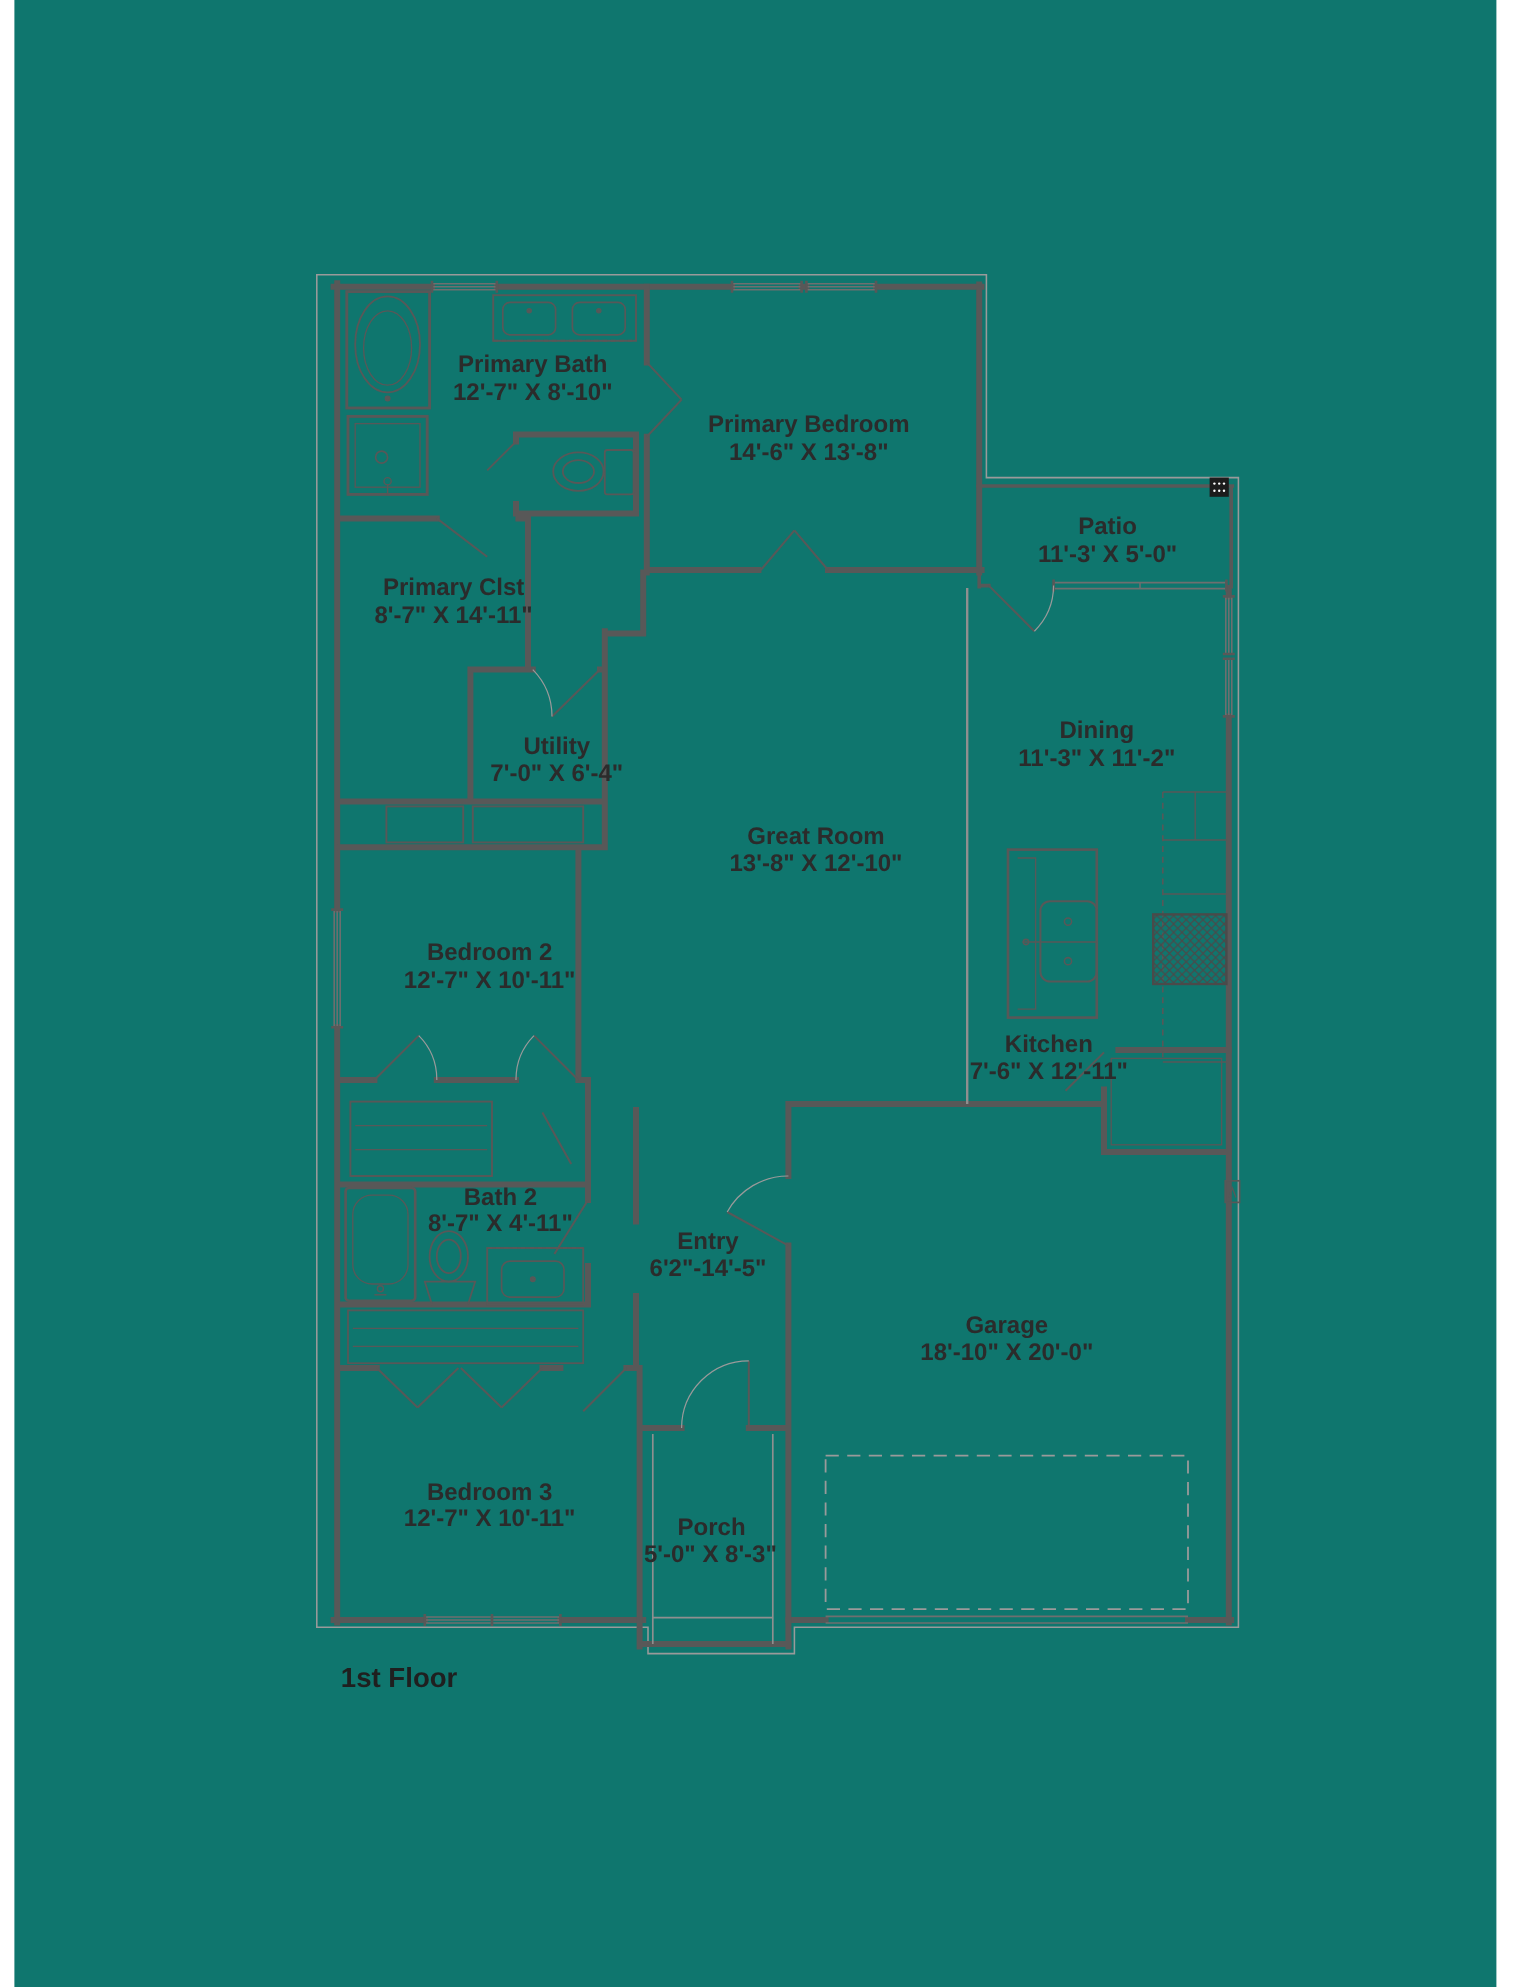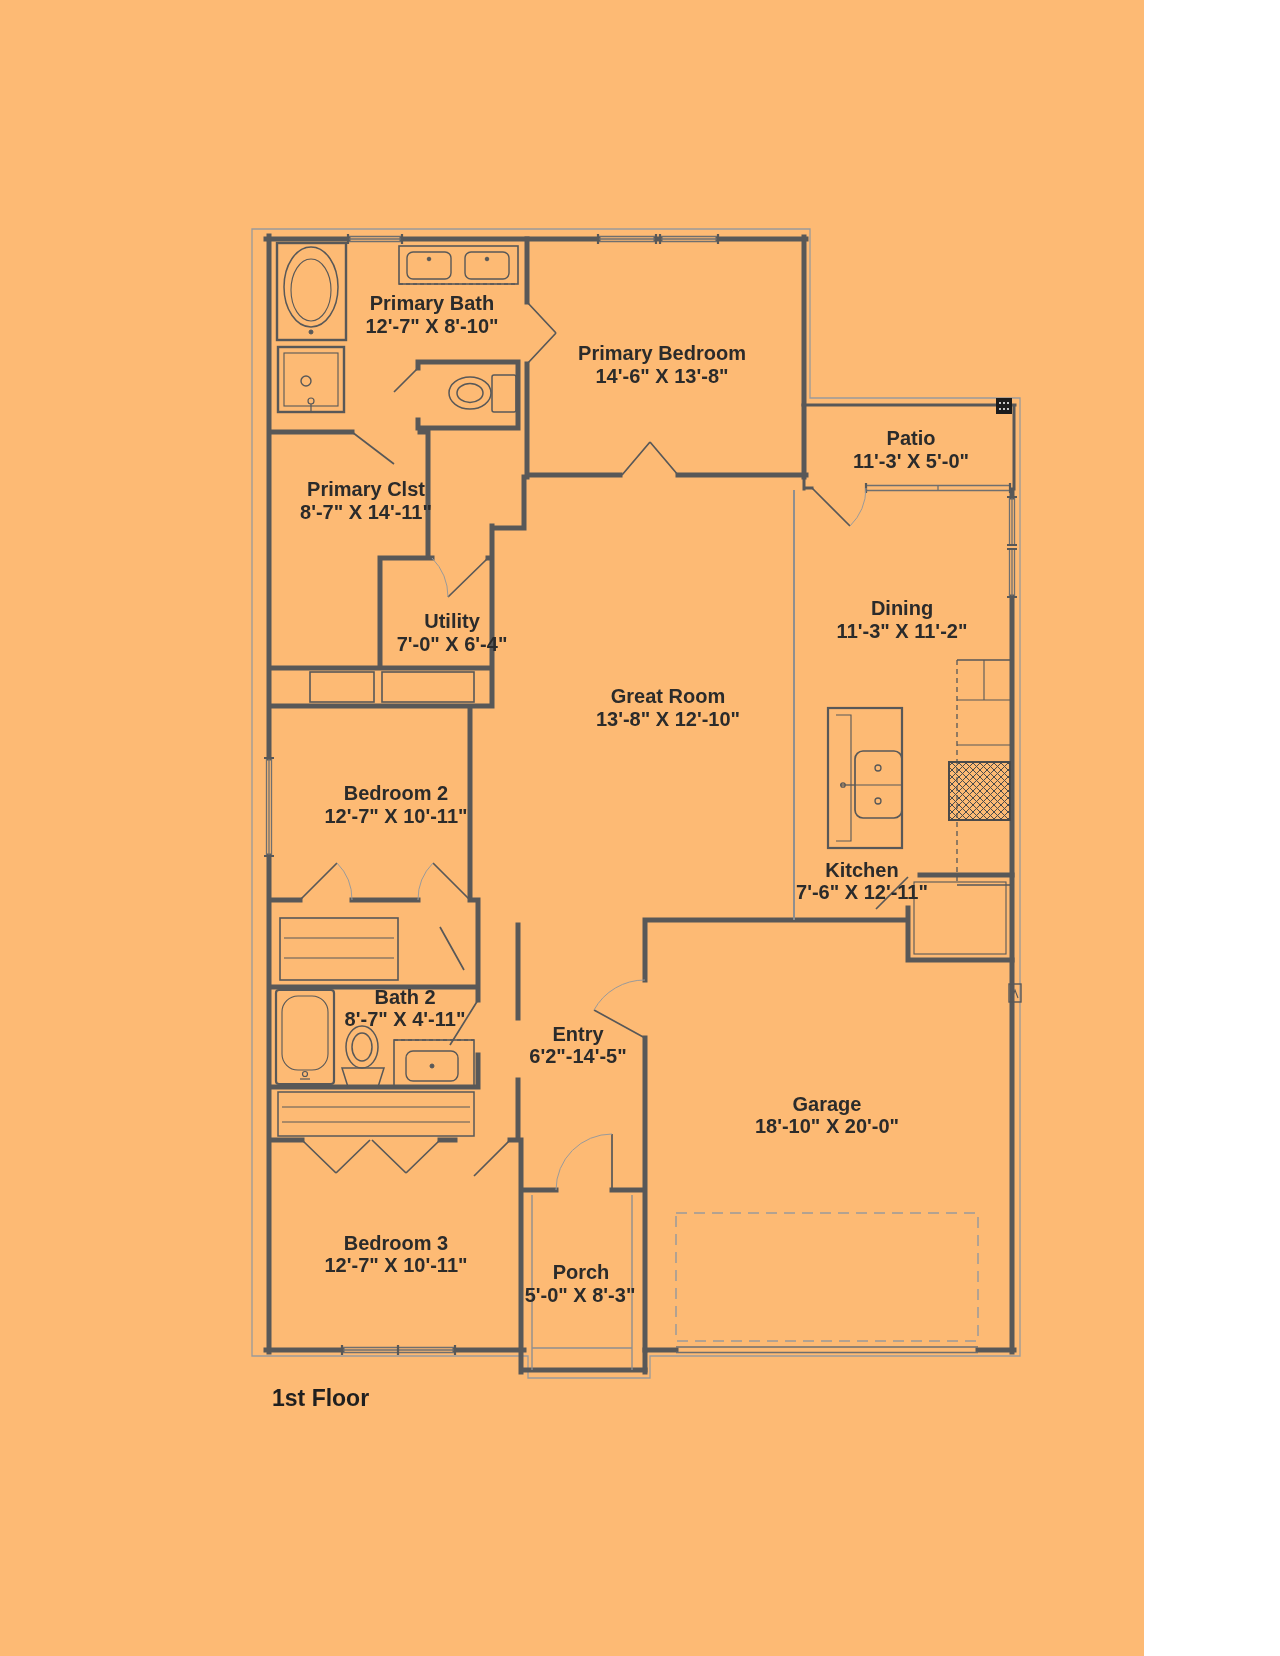--- a/index.html
+++ b/index.html
@@ -1,16 +1,16 @@
 <!DOCTYPE html>
 <html><head>
 <meta charset="utf-8">
 <style>
   html,body{margin:0;padding:0;background:#ffffff;}
-  .page{position:relative;width:1144px;height:1656px;background:#fdba74;overflow:hidden;}
+  .page{position:relative;width:1235px;height:1656px;background:#0f766e;overflow:hidden;margin-left:12px;}
   .plan-svg{position:absolute;left:0;top:0;}
   .rn,.rd{font-family:"Liberation Sans",sans-serif;font-weight:bold;font-size:20px;fill:#2b2b2b;text-anchor:middle;}
   .title{font-family:"Liberation Sans",sans-serif;font-weight:bold;font-size:23px;fill:#1f1f1f;text-anchor:start;}
 </style>
 </head>
 <body>
 
 <div class="page">
 <svg class="plan-svg" width="1280" height="1656" viewBox="0 0 1280 1656" xmlns="http://www.w3.org/2000/svg">
 

